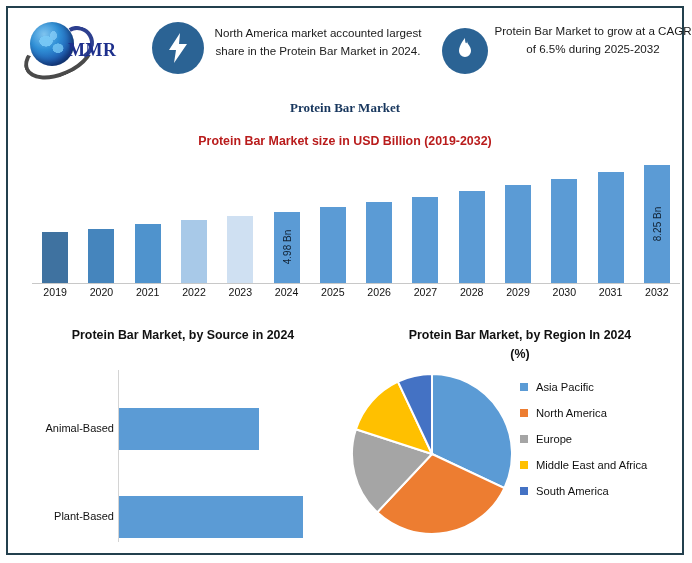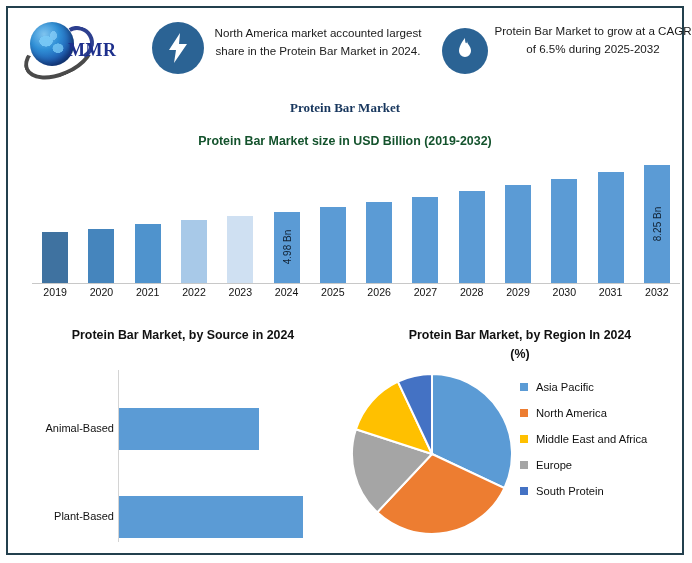--- a/index.html
+++ b/index.html
@@ -68,21 +68,21 @@
   .cagr{font-weight:bold;font-size:12px;display:block;margin-bottom:3px;}
 
   
   .main-title{
     position:absolute;left:0;top:92px;width:100%;text-align:center;
     font-family:"Liberation Serif", serif;
     font-size:13px;font-weight:bold;color:#17365d;
   }
   .sub-title{
     position:absolute;left:0;top:126px;width:100%;text-align:center;
-    font-size:12.4px;font-weight:bold;color:#14532d;
+    font-size:12.4px;font-weight:bold;color:#b91c1c;
   }
 
   
   .barchart{position:absolute;left:24px;top:146px;width:648px;height:150px;}
   .bc-plot{position:absolute;left:0;top:0;width:100%;height:129px;}
   .bc-axis{position:absolute;left:0;top:129px;width:100%;height:1px;background:#c8c8c8;}
   .bar{
     position:absolute;bottom:0;width:26px;
   }
   .bar .lbl{
@@ -226,27 +226,27 @@
     <div class="pc-legend" id="pc-legend">
         <div class="lg-row">
           <span class="lg-sw" style="background: rgb(91, 155, 213);"></span>
           <span class="lg-tx">Asia Pacific</span>
         </div>
         <div class="lg-row">
           <span class="lg-sw" style="background: rgb(237, 125, 49);"></span>
           <span class="lg-tx">North America</span>
         </div>
         <div class="lg-row">
+          <span class="lg-sw" style="background: rgb(165, 165, 165);"></span>
+          <span class="lg-tx">Europe</span>
+        </div>
+        <div class="lg-row">
           <span class="lg-sw" style="background: rgb(255, 192, 0);"></span>
           <span class="lg-tx">Middle East and Africa</span>
         </div>
         <div class="lg-row">
-          <span class="lg-sw" style="background: rgb(165, 165, 165);"></span>
-          <span class="lg-tx">Europe</span>
-        </div>
-        <div class="lg-row">
           <span class="lg-sw" style="background: rgb(68, 114, 196);"></span>
-          <span class="lg-tx">South Protein</span>
+          <span class="lg-tx">South America</span>
         </div>
       </div>
   </div>
 
 </div>
 
 </body></html>

